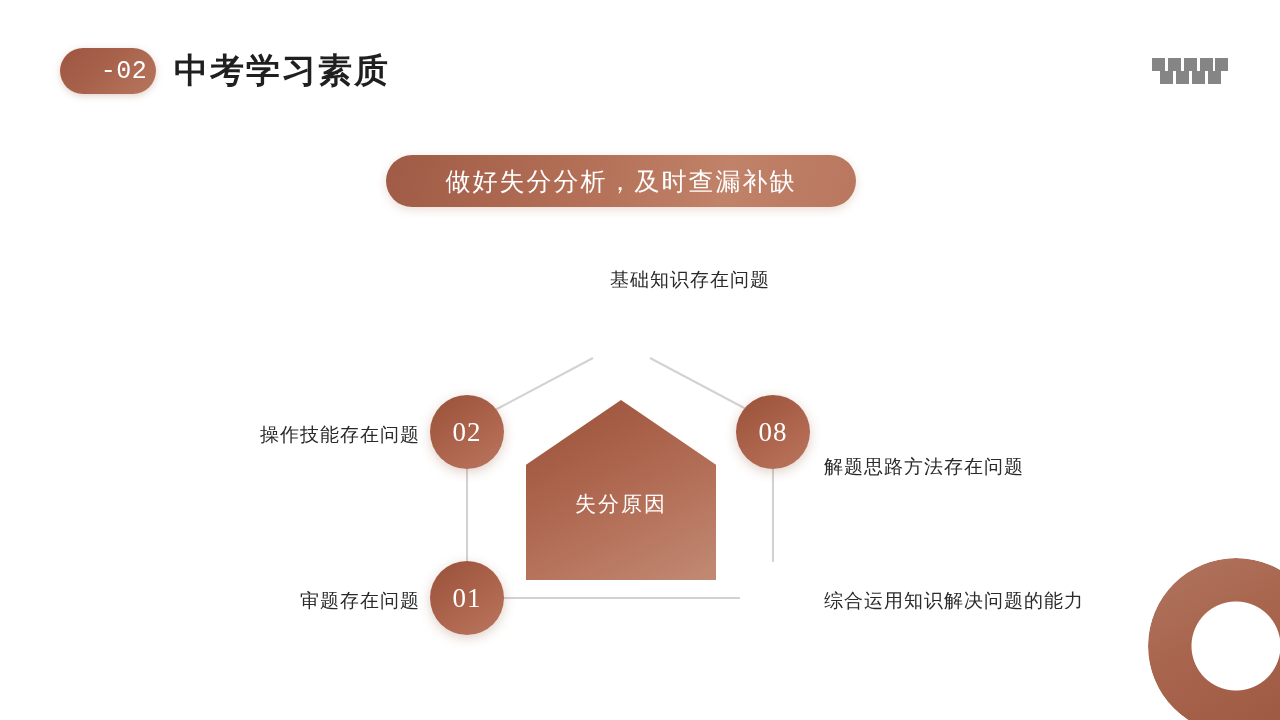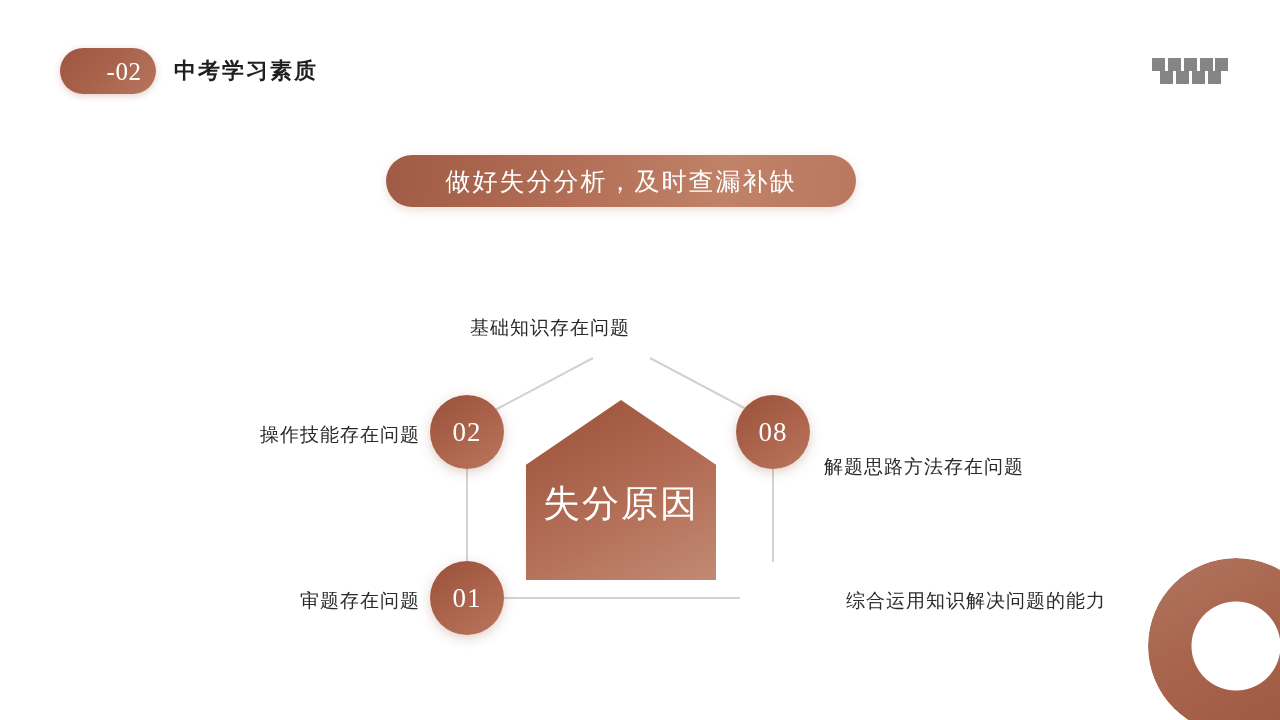--- a/index.html
+++ b/index.html
@@ -35,34 +35,34 @@
     border-radius: 23px;
     background: linear-gradient(135deg, #9d5540 0%, #a8624c 45%, #b8765e 100%);
     box-shadow: 0 2px 7px rgba(150, 90, 65, 0.28);
     display: flex;
     align-items: center;
     justify-content: center;
   }
   .header-pill-label {
     color: #ffffff;
     font-size: 25px;
-    font-family: Liberation Serif, serif;
+    font-family: Liberation Mono, monospace;
     letter-spacing: 0.5px;
     line-height: 1;
     margin-left: 32px;
   }
 
   .header-title {
     position: absolute;
     left: 174px;
     top: 48px;
     height: 46px;
     display: flex;
     align-items: center;
-    font-size: 22px;
+    font-size: 34px;
     font-weight: bold;
     color: #1f1f1f;
     letter-spacing: 2px;
     font-family: "Liberation Serif", "DejaVu Serif", serif;
     white-space: nowrap;
   }
 
   
   .checker-deco {
     position: absolute;
@@ -127,21 +127,21 @@
     height: 180px;
     background: linear-gradient(153deg, #9a513b 0%, #a85f47 30%, #b5715a 62%, #c18a74 100%);
     clip-path: polygon(50% 0%, 100% 36%, 100% 100%, 0% 100%, 0% 36%);
     display: flex;
     align-items: center;
     justify-content: center;
     box-shadow: 0 6px 16px rgba(150, 95, 70, 0.18);
   }
   .house-label {
     color: #ffffff;
-    font-size: 37px;
+    font-size: 21px;
     letter-spacing: 2px;
     font-family: "Liberation Serif", "DejaVu Serif", serif;
     margin-top: 28px;
     white-space: nowrap;
   }
 
   
   .node {
     position: absolute;
     width: 74px;
@@ -165,21 +165,21 @@
     position: absolute;
     font-size: 19px;
     color: #2a2a2a;
     letter-spacing: 1px;
     font-family: "Liberation Serif", "DejaVu Serif", serif;
     white-space: nowrap;
     line-height: 1;
   }
   .label-right { text-align: left; }
   .label-left  { text-align: right; }
-  .label-top   { text-align: left; margin-top: 48px; }
+  .label-top   { text-align: right; }
 
   
   .ring-deco {
     position: absolute;
     left: 1148px;
     top: 558px;
     width: 176px;
     height: 176px;
     border-radius: 50%;
     background: linear-gradient(150deg, #b07560 0%, #a8644c 45%, #9c5740 100%);
@@ -243,19 +243,19 @@
     <div class="node" style="left:736px; top:395px;">
       <span class="node-num">08</span>
     </div>
     <div class="node-label label-right" style="left:824px; top:425px; width:400px;margin-top:32px;">解题思路方法存在问题</div>
 
     <div class="node" style="left:430px; top:561px;">
       <span class="node-num">01</span>
     </div>
     <div class="node-label label-left" style="left:130px; top:591px; width:290px;">审题存在问题</div>
 
-    <div class="node-label label-right" style="left:824px; top:591px; width:420px;margin-left:22px;">综合运用知识解决问题的能力</div>
+    <div class="node-label label-right" style="left:824px; top:591px; width:420px;">综合运用知识解决问题的能力</div>
 
   </div>
 
   <div class="ring-deco"></div>
 
 </div>
 
 </body></html>

